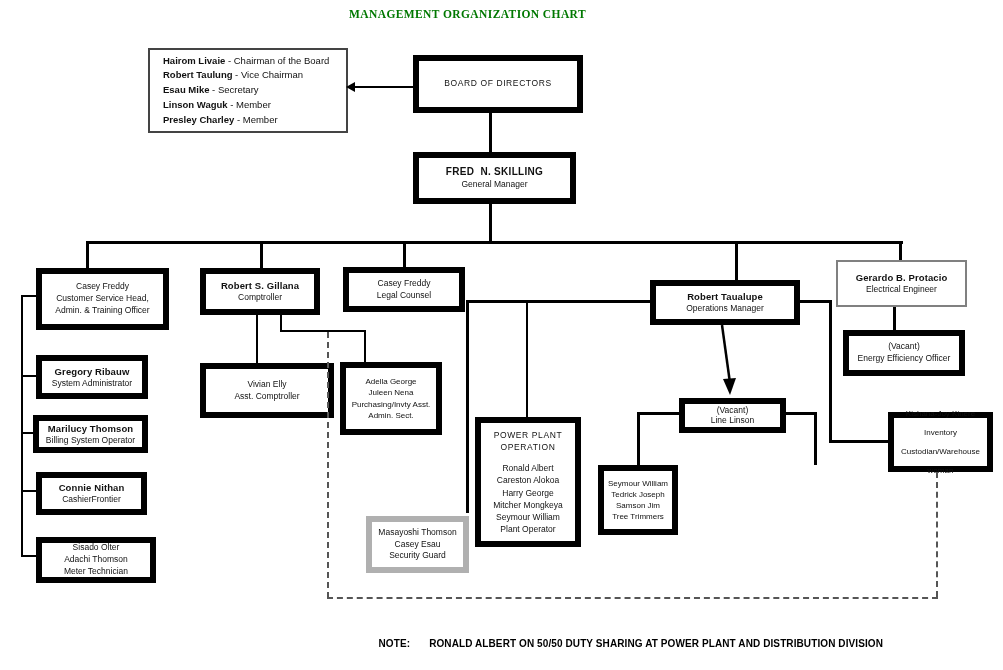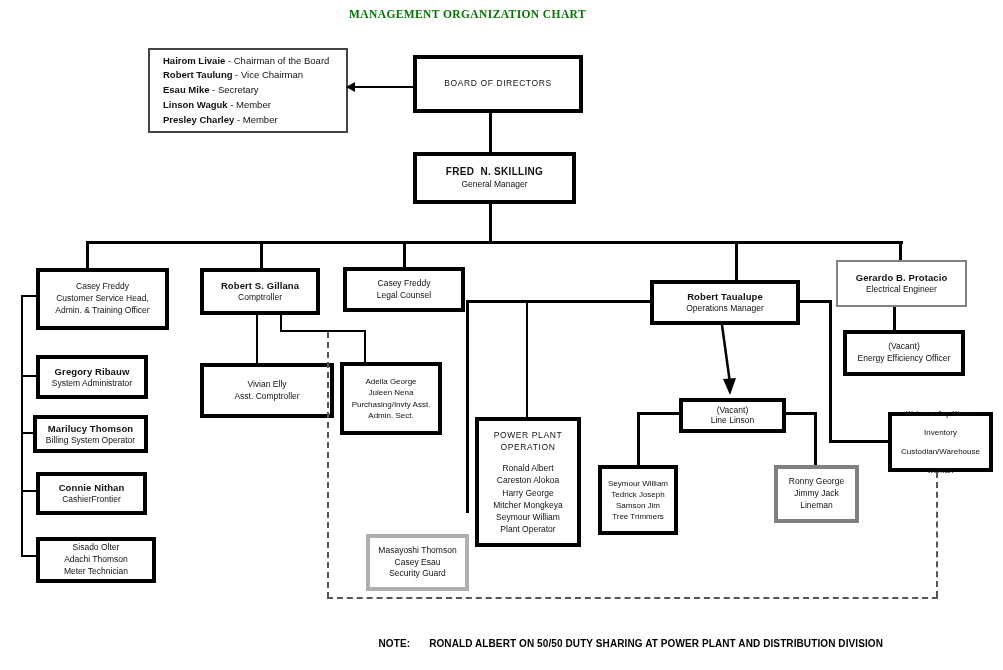--- a/index.html
+++ b/index.html
@@ -1,21 +1,21 @@
 <!DOCTYPE html>
 <html><head>
 <meta charset="utf-8">
 <style>
   html,body{margin:0;padding:0;background:#fff;}
   #canvas{position:relative;width:1003px;height:670px;background:#ffffff;
           font-family:"Liberation Sans",sans-serif;color:#111;overflow:hidden;}
   .title{position:absolute;left:0;top:8px;width:935px;text-align:center;
          font-family:"Liberation Serif",serif;font-weight:bold;font-size:11.5px;
          letter-spacing:.4px;color:#007800;}
-  .box{position:absolute;background:#fff;border:4px solid #000000;
+  .box{position:absolute;background:#fff;border:6px solid #000000;
        display:flex;flex-direction:column;justify-content:center;align-items:center;
        text-align:center;font-size:8.5px;line-height:1.38;box-sizing:border-box;}
   .box .nm{font-weight:bold;font-size:9.5px;letter-spacing:.1px;}
   .box.leftalign{align-items:flex-start;text-align:right;padding:5px 13px;}
   .mrow{font-size:9.5px;line-height:1.55;white-space:nowrap;}
   .mrow .b{font-weight:bold;}
   .caps{letter-spacing:.6px;font-size:8.5px;}
   .gmname{font-weight:bold;font-size:10px;letter-spacing:.3px;white-space:pre;}
   .spacer{height:9px;}
   .hline,.vline{position:absolute;background:#000;}
@@ -106,21 +106,21 @@
     <div class="caps">OPERATION</div>
     <div class="spacer"></div>
     <div>Ronald Albert</div>
     <div>Careston  Alokoa</div>
     <div>Harry George</div>
     <div>Mitcher Mongkeya</div>
     <div>Seymour William</div>
     <div>Plant  Operator</div>
   </div>
 
-  <div class="box" style="left:366px;top:534px;width:103px;height:57px;border-color:#b0b0b0;text-align:center;">
+  <div class="box" style="left:366px;top:516px;width:103px;height:57px;border-color:#b0b0b0;text-align:center;">
     <div>Masayoshi Thomson</div>
     <div>Casey Esau</div>
     <div>Security  Guard</div>
   </div>
 
   <div class="box" style="left:650px;top:280px;width:150px;height:45px;">
     <div class="nm">Robert Taualupe</div>
     <div>Operations Manager</div>
   </div>
 
@@ -139,25 +139,20 @@
     <div>Line Linson</div>
   </div>
 
   <div class="box" style="left:598px;top:465px;width:80px;height:70px;font-size:8px;">
     <div>Seymour William</div>
     <div>Tedrick Joseph</div>
     <div>Samson Jim</div>
     <div>Tree  Trimmers</div>
   </div>
 
-  <div class="box" style="left:774px;top:465px;width:85px;height:58px;border-color:#808080;">
-    <div>Ronny George</div>
-    <div>Jimmy Jack</div>
-    <div>Lineman</div>
-  </div>
 
   <div class="box" style="left:888px;top:412px;width:105px;height:60px;font-size:8px;gap:8px;">
     <div>Kishana-Joy Kinere</div>
     <div>Inventory</div>
     <div>Custodian/Warehouse</div>
     <div>woman</div>
   </div>
 
   <div class="hline" style="left:354px;top:86px;width:59px;height:2px;"></div>
   <div class="arrowhead-left" style="left:346px;top:82px;"></div>

